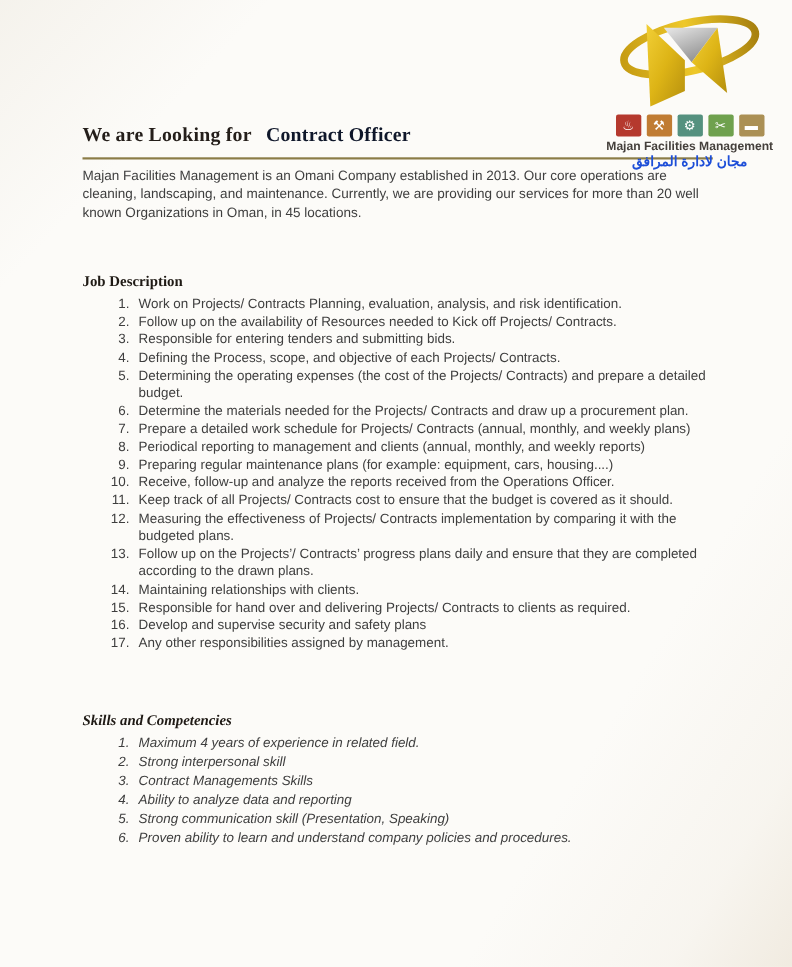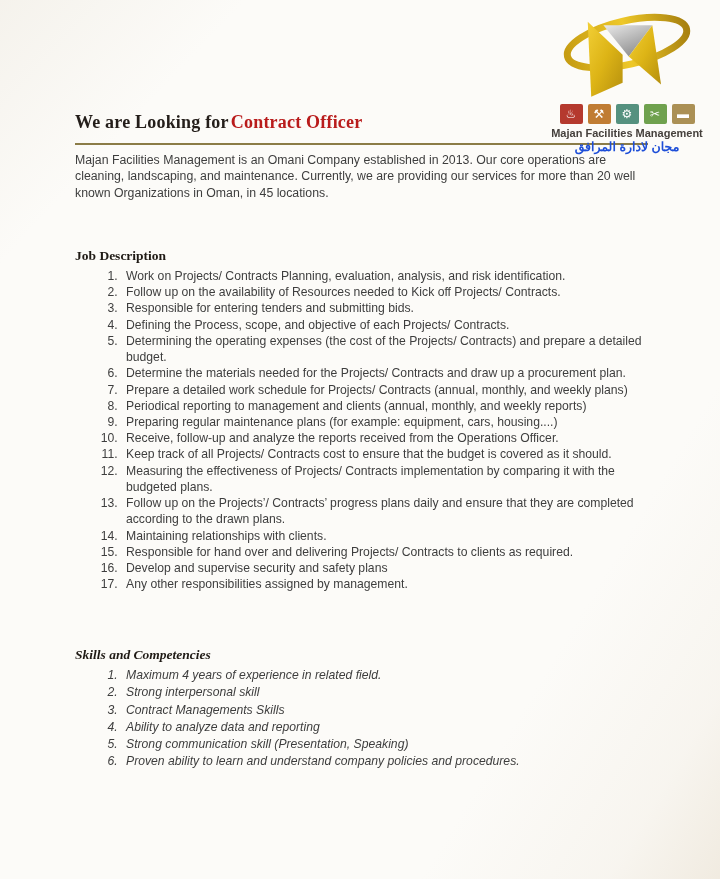--- a/index.html
+++ b/index.html
@@ -33,21 +33,21 @@
   .company-ar {
     direction:rtl; font-size:12.5px; font-weight:bold; color:#1d4ed8; margin-top:0px;
   }
 
   
   .content { position:absolute; left:75px; top:112px; width:573px; z-index:1; }
   h1 {
     margin:0; font-family:"Liberation Serif", serif; font-weight:bold;
     font-size:18px; line-height:1.2; color:#241e1a; letter-spacing:0.2px;
   }
-  h1 .role { color:#b91c1c; margin-left:2px; }
+  h1 .role { color:#0f172a; margin-left:13px; }
   .rule { margin-top:9px; height:2px; background:#8b7c47; }
   .intro { margin:7px 0 0; font-size:12.3px; line-height:1.37; color:#3e3e3e; }
 
   .sec h2 {
     margin:0; font-family:"Liberation Serif", serif; font-weight:bold;
     font-size:13.5px; line-height:1.25; color:#1f1a15;
   }
   .sec p { margin:2px 0 0; font-size:12.3px; line-height:1.37; }
   .sec ol { margin:3px 0 0; padding-left:46px; font-size:12.2px; line-height:1.33; }
   .sec ol li { padding-left:5px; }

